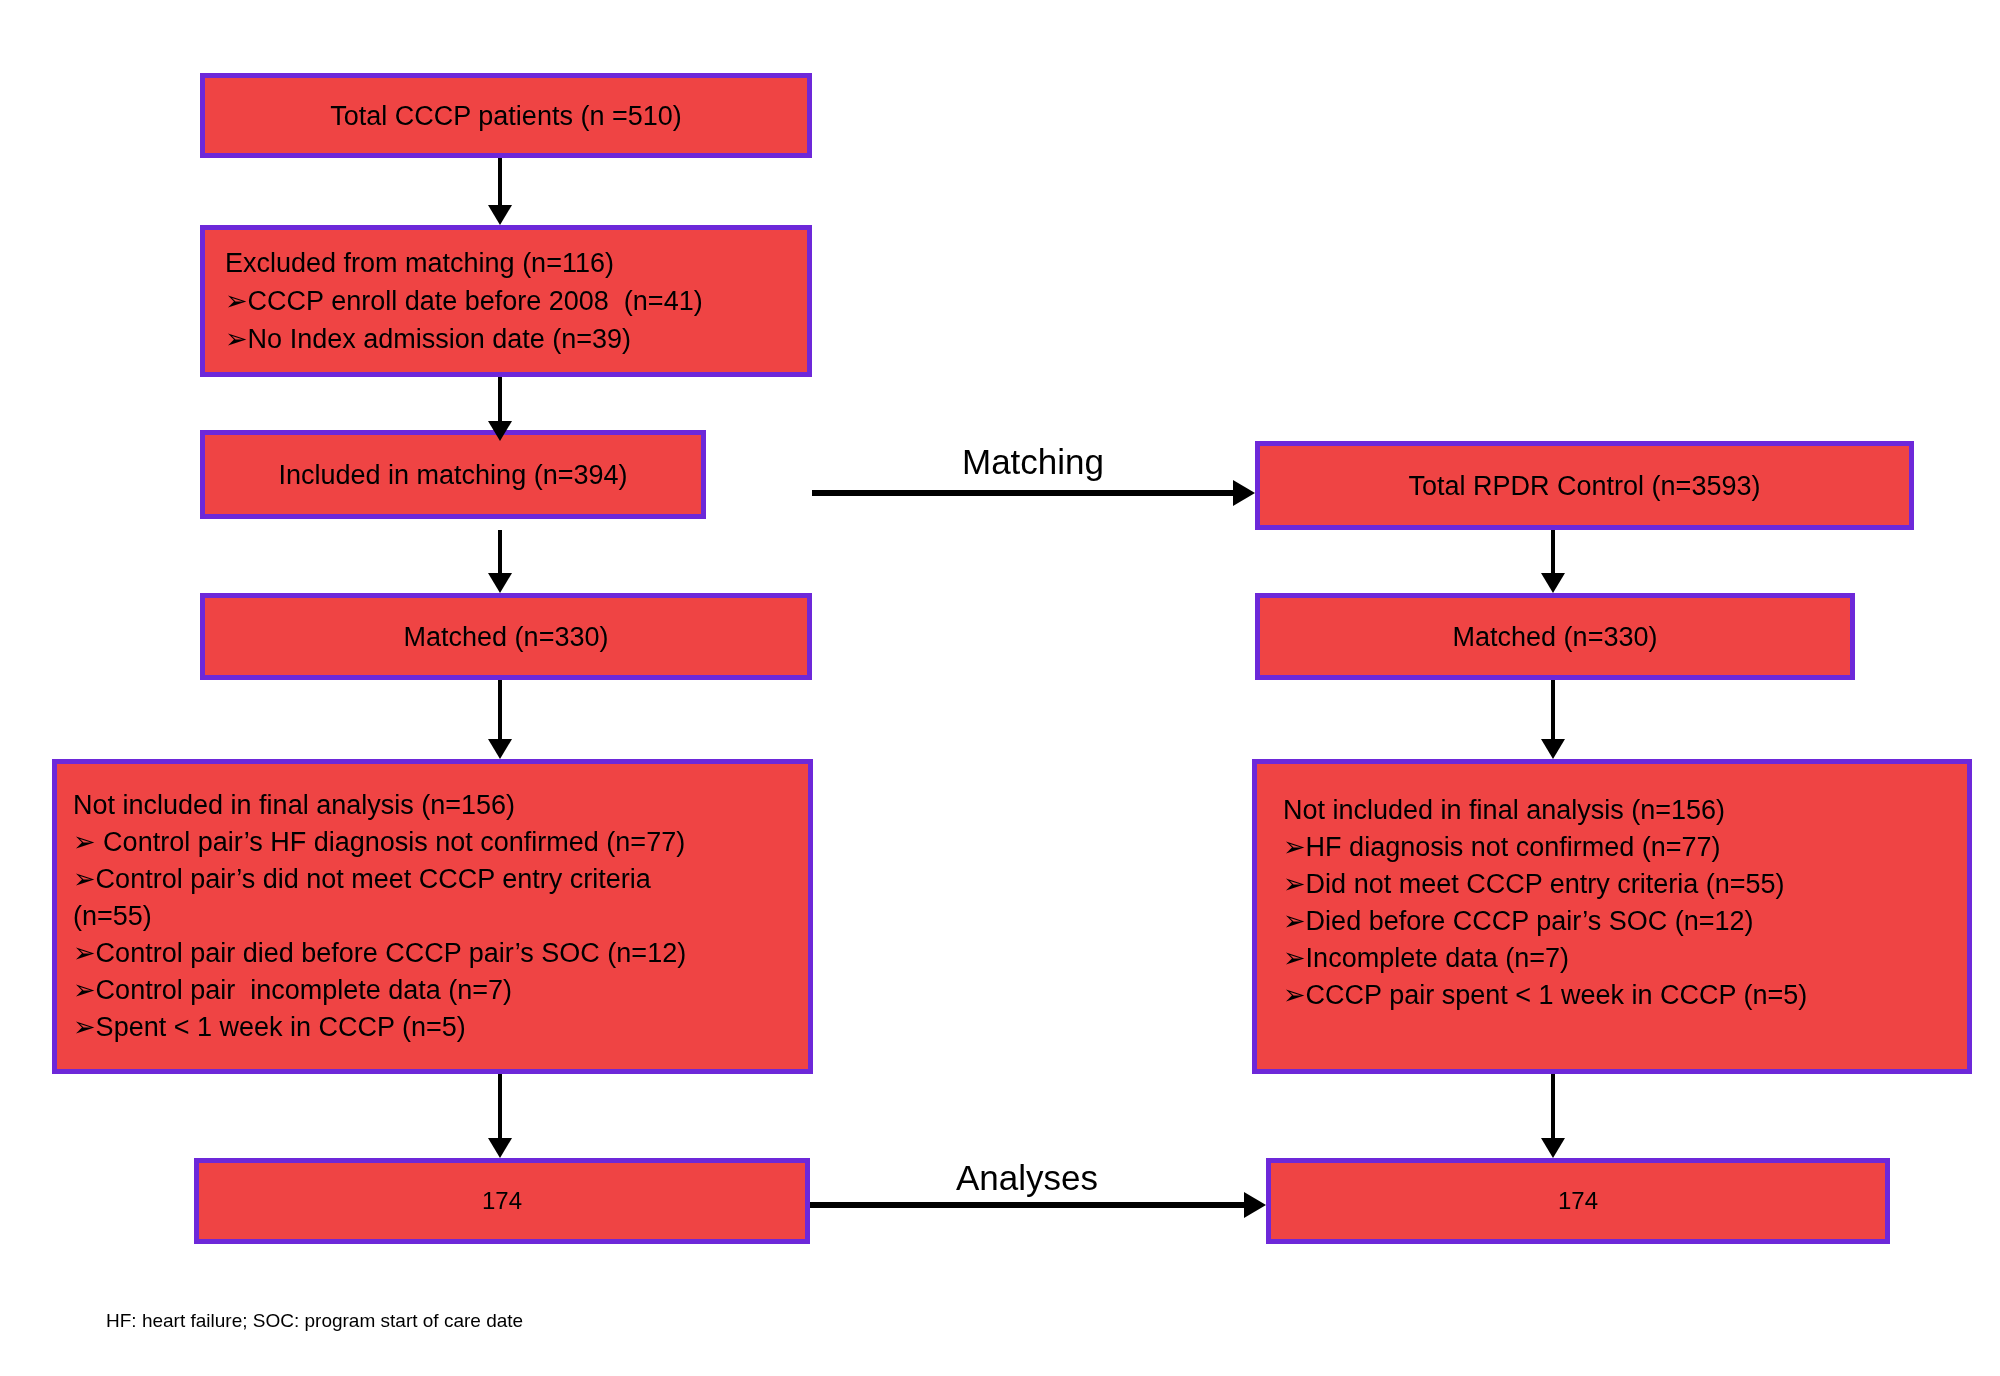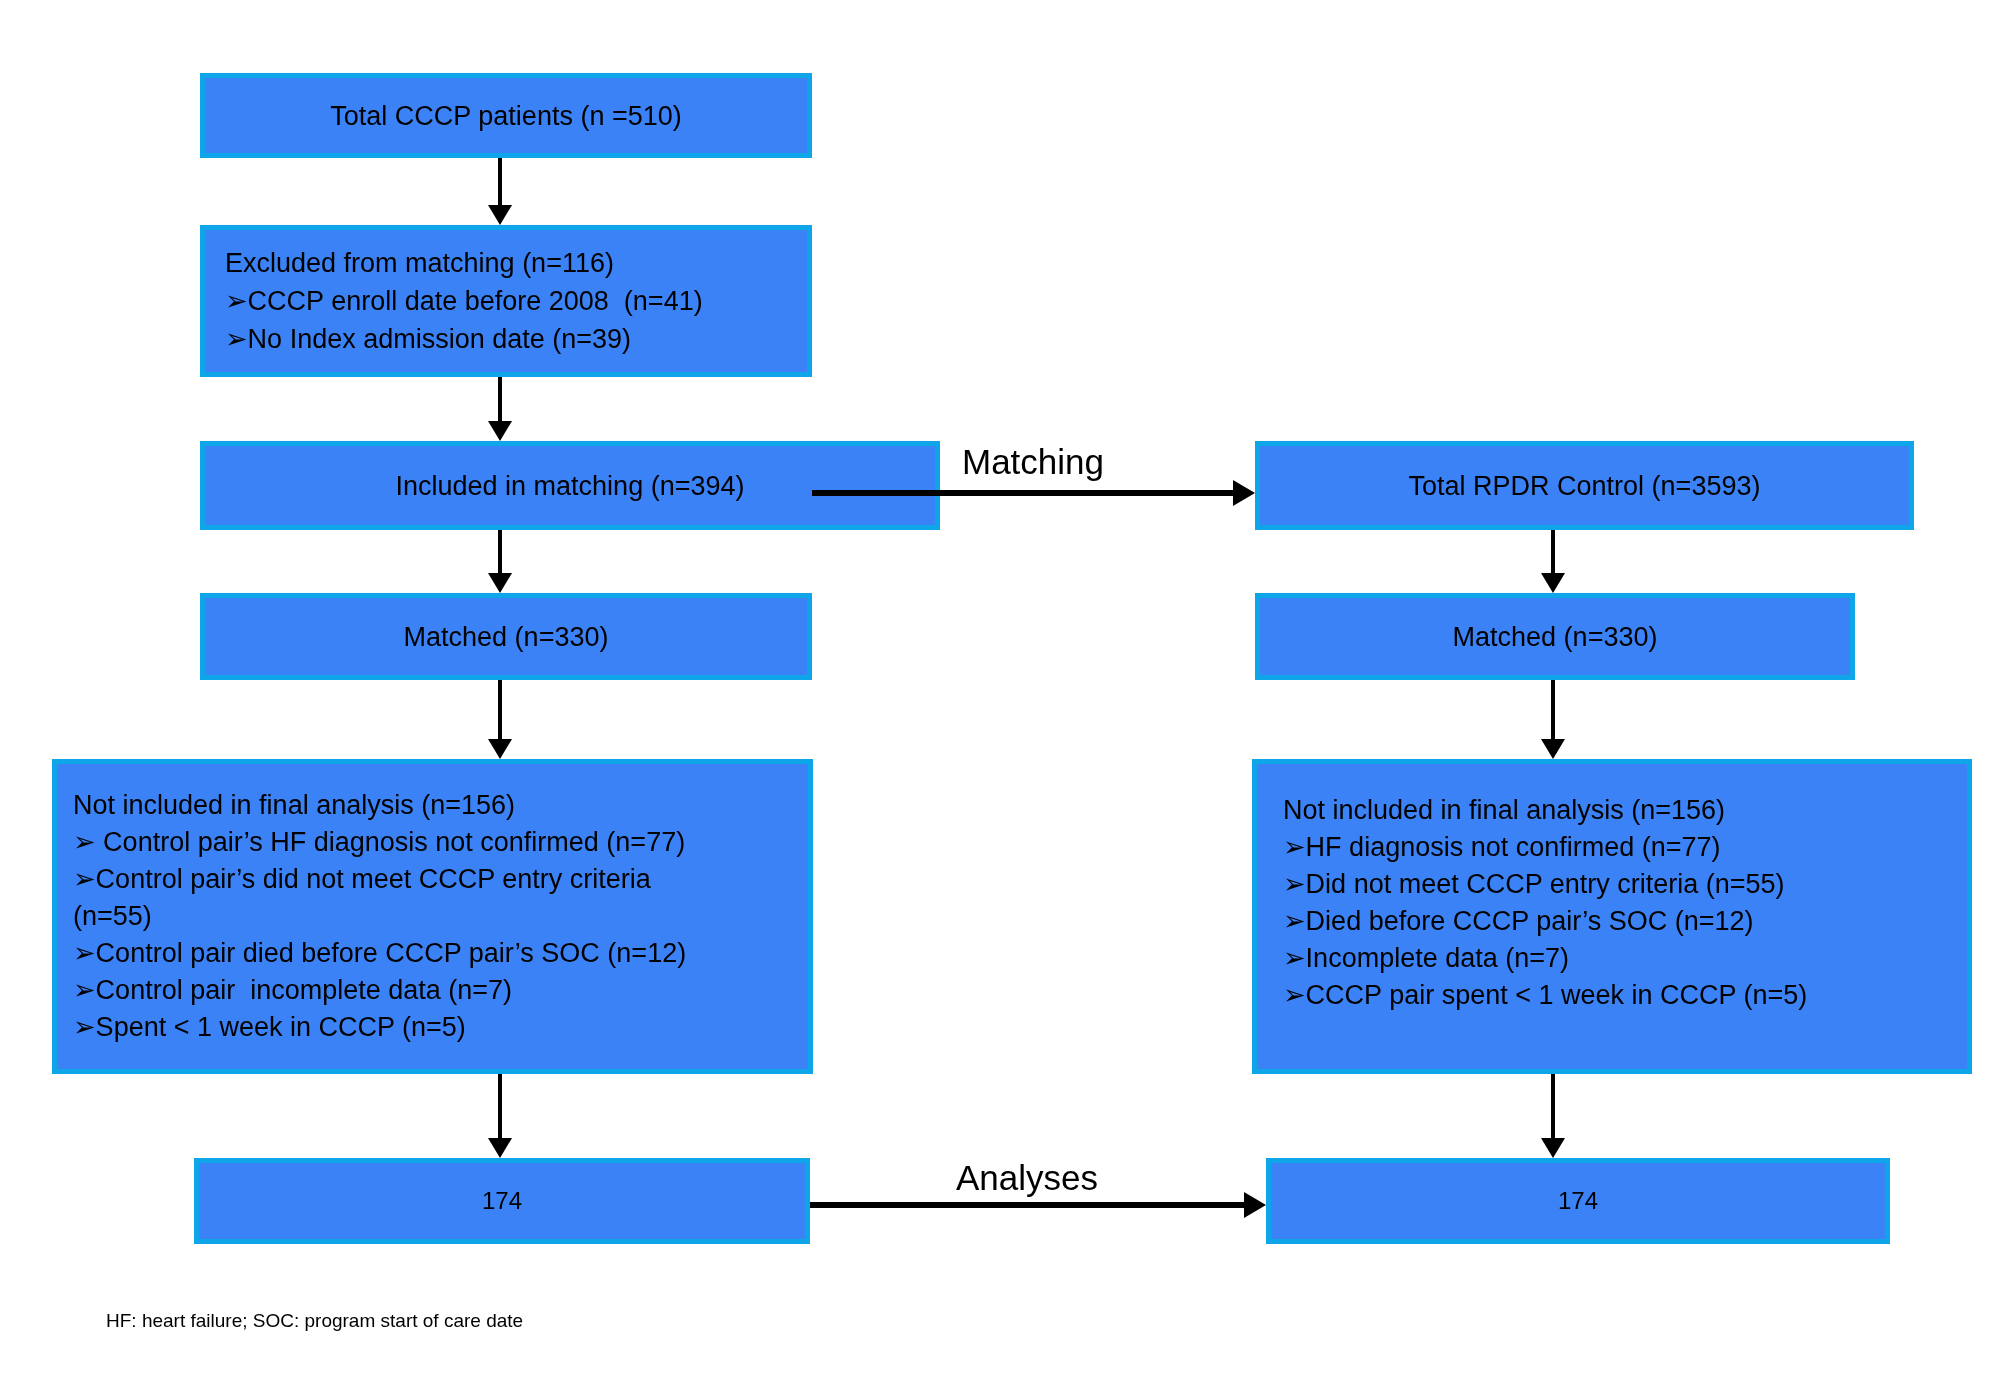--- a/index.html
+++ b/index.html
@@ -8,22 +8,22 @@
     width: 2000px;
     height: 1376px;
     background: #ffffff;
     font-family: "Liberation Sans", sans-serif;
     color: #000000;
     overflow: hidden;
   }
   .box {
     position: absolute;
     box-sizing: border-box;
-    border: 5px solid #0ea5e9;
-    background: #3b82f6;
+    border: 5px solid #6d28d9;
+    background: #ef4444;
     font-size: 27px;
     line-height: 34px;
   }
   .box.center {
     display: flex;
     align-items: center;
     justify-content: center;
     text-align: center;
   }
   .box.lines {
@@ -78,21 +78,21 @@
   <div class="box center" style="left:200px; top:73px; width:612px; height:85px;">
     <span>Total CCCP patients (n =510)</span>
   </div>
 
   <div class="box lines" style="left:200px; top:225px; width:612px; height:152px; padding-left:20px; padding-right:8px;">
     <div class="line">Excluded from matching (n=116)</div>
     <div class="line">➢CCCP enroll date before 2008  (n=41)</div>
     <div class="line">➢No Index admission date (n=39)</div>
   </div>
 
-  <div class="box center" style="left:200px; top:441px; width:740px; height:89px;">
+  <div class="box center" style="left:200px; top:430px; width:506px; height:89px;">
     <span>Included in matching (n=394)</span>
   </div>
 
   <div class="box center" style="left:200px; top:593px; width:612px; height:87px;">
     <span>Matched (n=330)</span>
   </div>
 
   <div class="box lines big" style="left:52px; top:759px; width:761px; height:315px; padding-left:16px; padding-right:6px;">
     <div class="line">Not included in final analysis (n=156)</div>
     <div class="line">➢ Control pair’s HF diagnosis not confirmed (n=77)</div>

